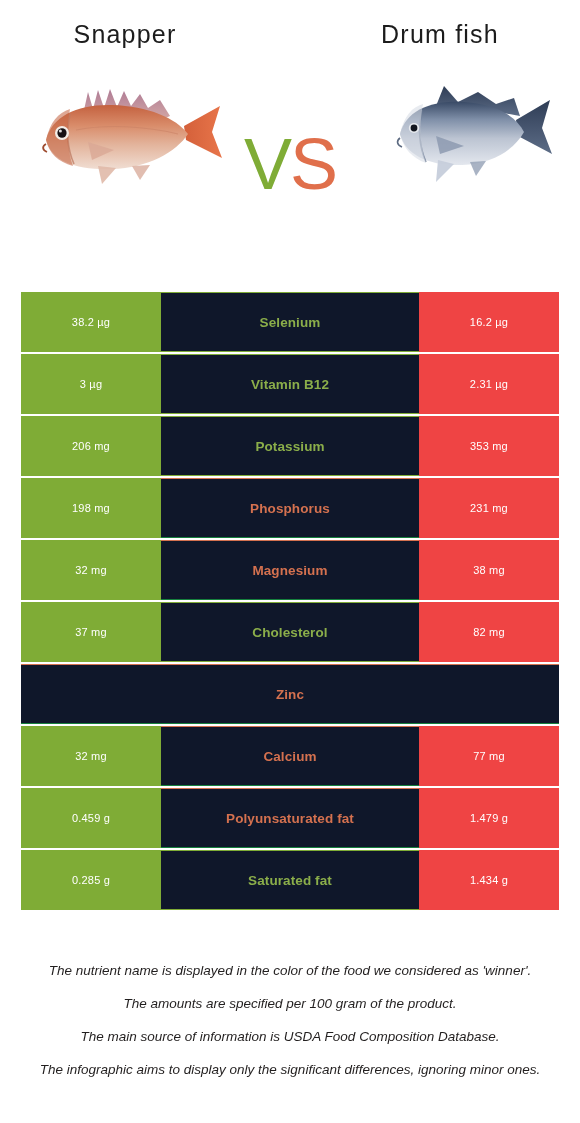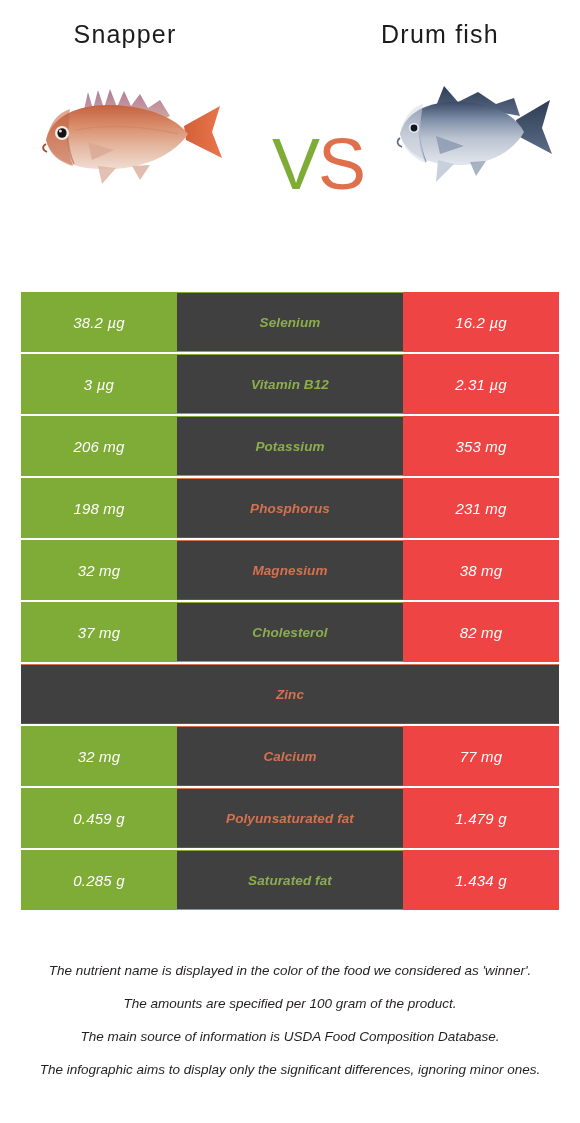--- a/index.html
+++ b/index.html
@@ -39,21 +39,20 @@
     position: absolute;
     left: 50%;
     transform: translateX(-50%);
     top: 128px;
     font-size: 72px;
     font-weight: 300;
     letter-spacing: -2px;
     line-height: 1;
     white-space: nowrap;
     z-index: 5;
-    margin-left: 28px;
   }
   .vs .v { color: #7FAC36; }
   .vs .s { color: #E06F4B; }
 
   .fish-wrap { position: absolute; top: 76px; }
   .fish-left  { left: 36px; }
   .fish-right { left: 392px; }
 
   
   .table {
@@ -65,43 +64,41 @@
 
   .row {
     position: relative;
     height: 60px;
     margin-bottom: 2px;
     display: flex;
     align-items: stretch;
   }
 
   .cell-left, .cell-right {
-    width: 156px;
+    width: 140px;
     display: flex;
     align-items: center;
     justify-content: center;
     color: #ffffff;
-    font-size: 15px;
+    font-size: 11px;
     font-weight: 400;
     letter-spacing: 0.2px;
-    font-style: italic;
   }
   .cell-left  { background: #7FAC36; }
   .cell-right { background: #ef4444; }
 
   .cell-mid {
     flex: 1;
-    background: #404040;
+    background: #0f172a;
     display: flex;
     align-items: center;
     justify-content: center;
     font-size: 13.5px;
     font-weight: 700;
     letter-spacing: 0.1px;
-    font-style: italic;
   }
   .cell-mid.win-green  { border-top: 1px solid #7FAC36; border-bottom: 1px solid #7FAC36; color: #8BAE4A; }
   .cell-mid.win-orange { border-top: 1px solid #D4714F; border-bottom: 1px solid #15803d; color: #D4714F; }
 
   
   .footer {
     position: absolute;
     top: 948px;
     left: 0;
     width: 580px;

